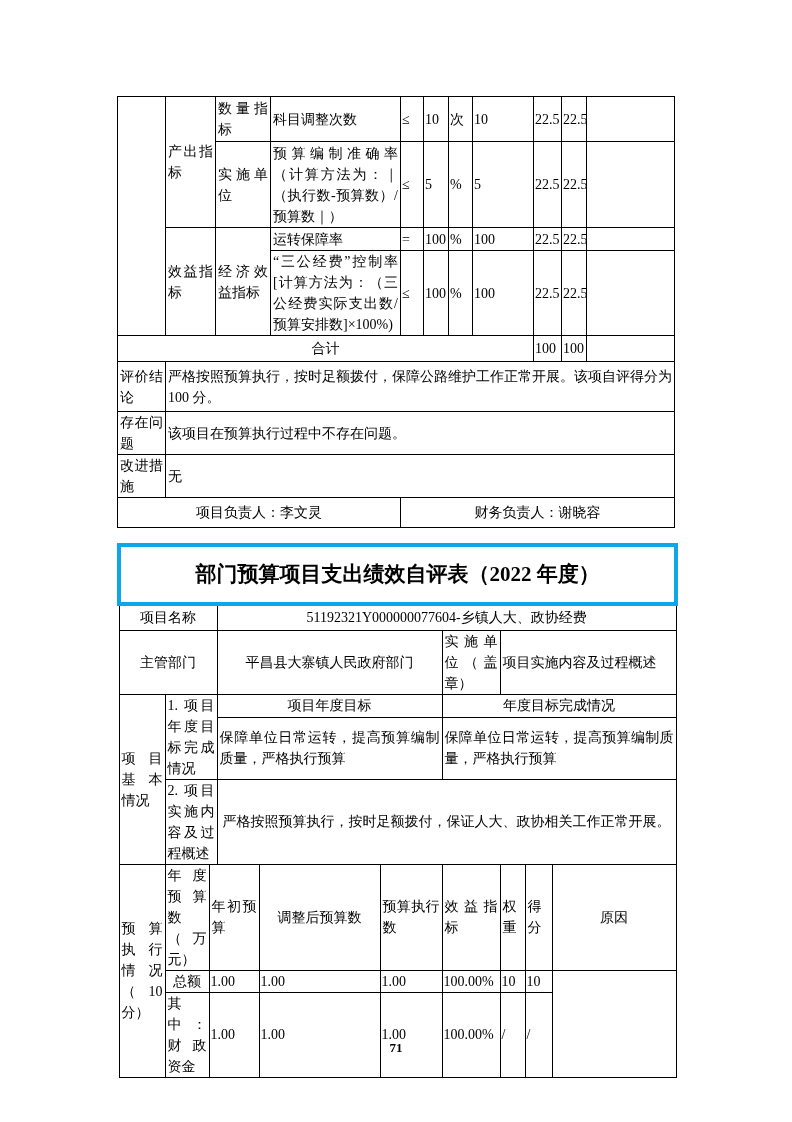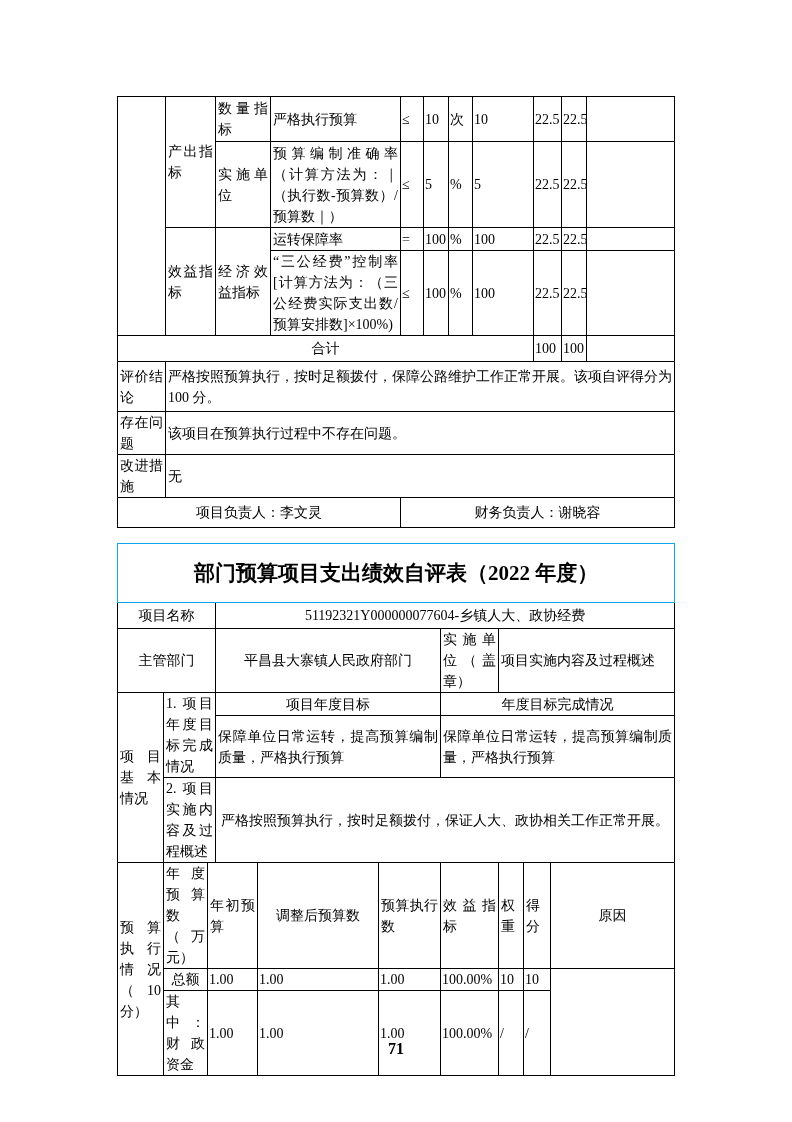--- a/index.html
+++ b/index.html
@@ -16,25 +16,25 @@
   #t1 { top:96px; }
   #t2 { top:543px; }
   td {
     border:1px solid #000; padding:0 2px; vertical-align:middle;
     line-height:21px; text-align:justify; word-break:break-all;
   }
   td.num { padding:0 1px; white-space:nowrap; text-align:left; }
   td.sig { text-align:center; }
   td.title-cell {
     text-align:center; font-weight:bold; font-size:21px;
-    border:1px solid #0ea5e9;
+    border:4px solid #0ea5e9;
   }
   .pageno {
     position:absolute; top:1040px; left:0; width:100%;
-    text-align:center; font-size:16px; font-weight:bold;
+    text-align:center; font-size:13px; font-weight:bold;
     font-family:"Liberation Serif","DejaVu Serif",serif;
   }
 </style>
 </head>
 <body>
 
 <div class="page">
 
   <table id="t1">
     <colgroup>
@@ -48,21 +48,21 @@
         <col style="width:61px">
         <col style="width:28px">
       <col style="width:25px">
         <col style="width:88px">
     </colgroup>
     <tbody>
         <tr style="height:45px">
       <td rowspan="4"></td>
       <td rowspan="2">产出指标</td>
       <td>数量指标</td>
-      <td>严格执行预算</td>
+      <td>科目调整次数</td>
       <td class="num">≤</td>
       <td class="num">10</td>
       <td class="num">次</td>
       <td class="num">10</td>
       <td class="num">22.5</td>
       <td class="num">22.5</td>
       <td></td>
     </tr>
     <tr style="height:86px">
       <td>实施单位</td>

